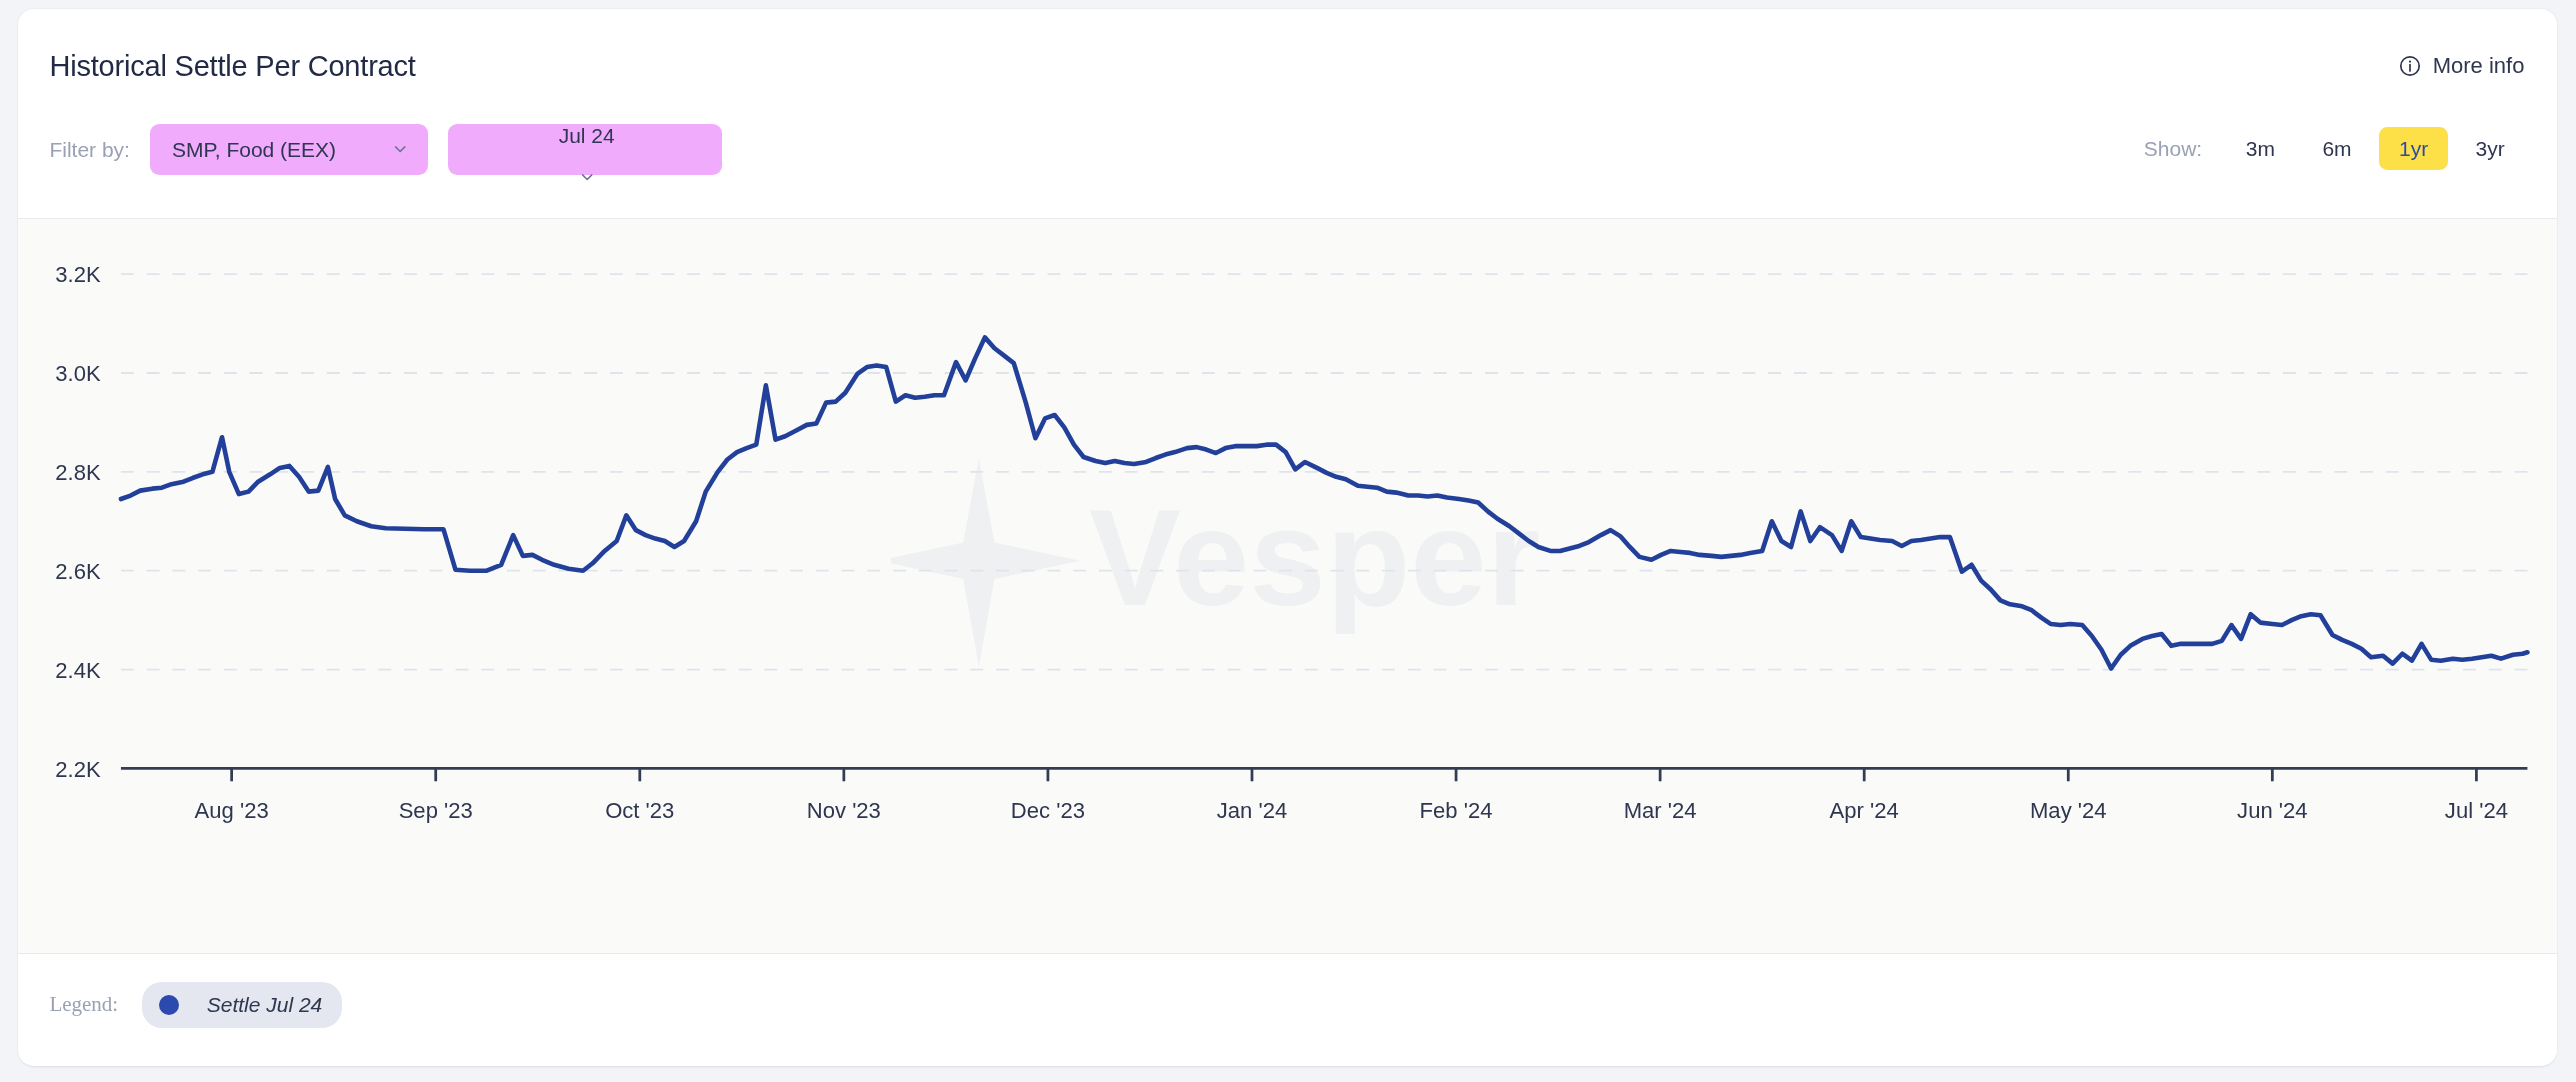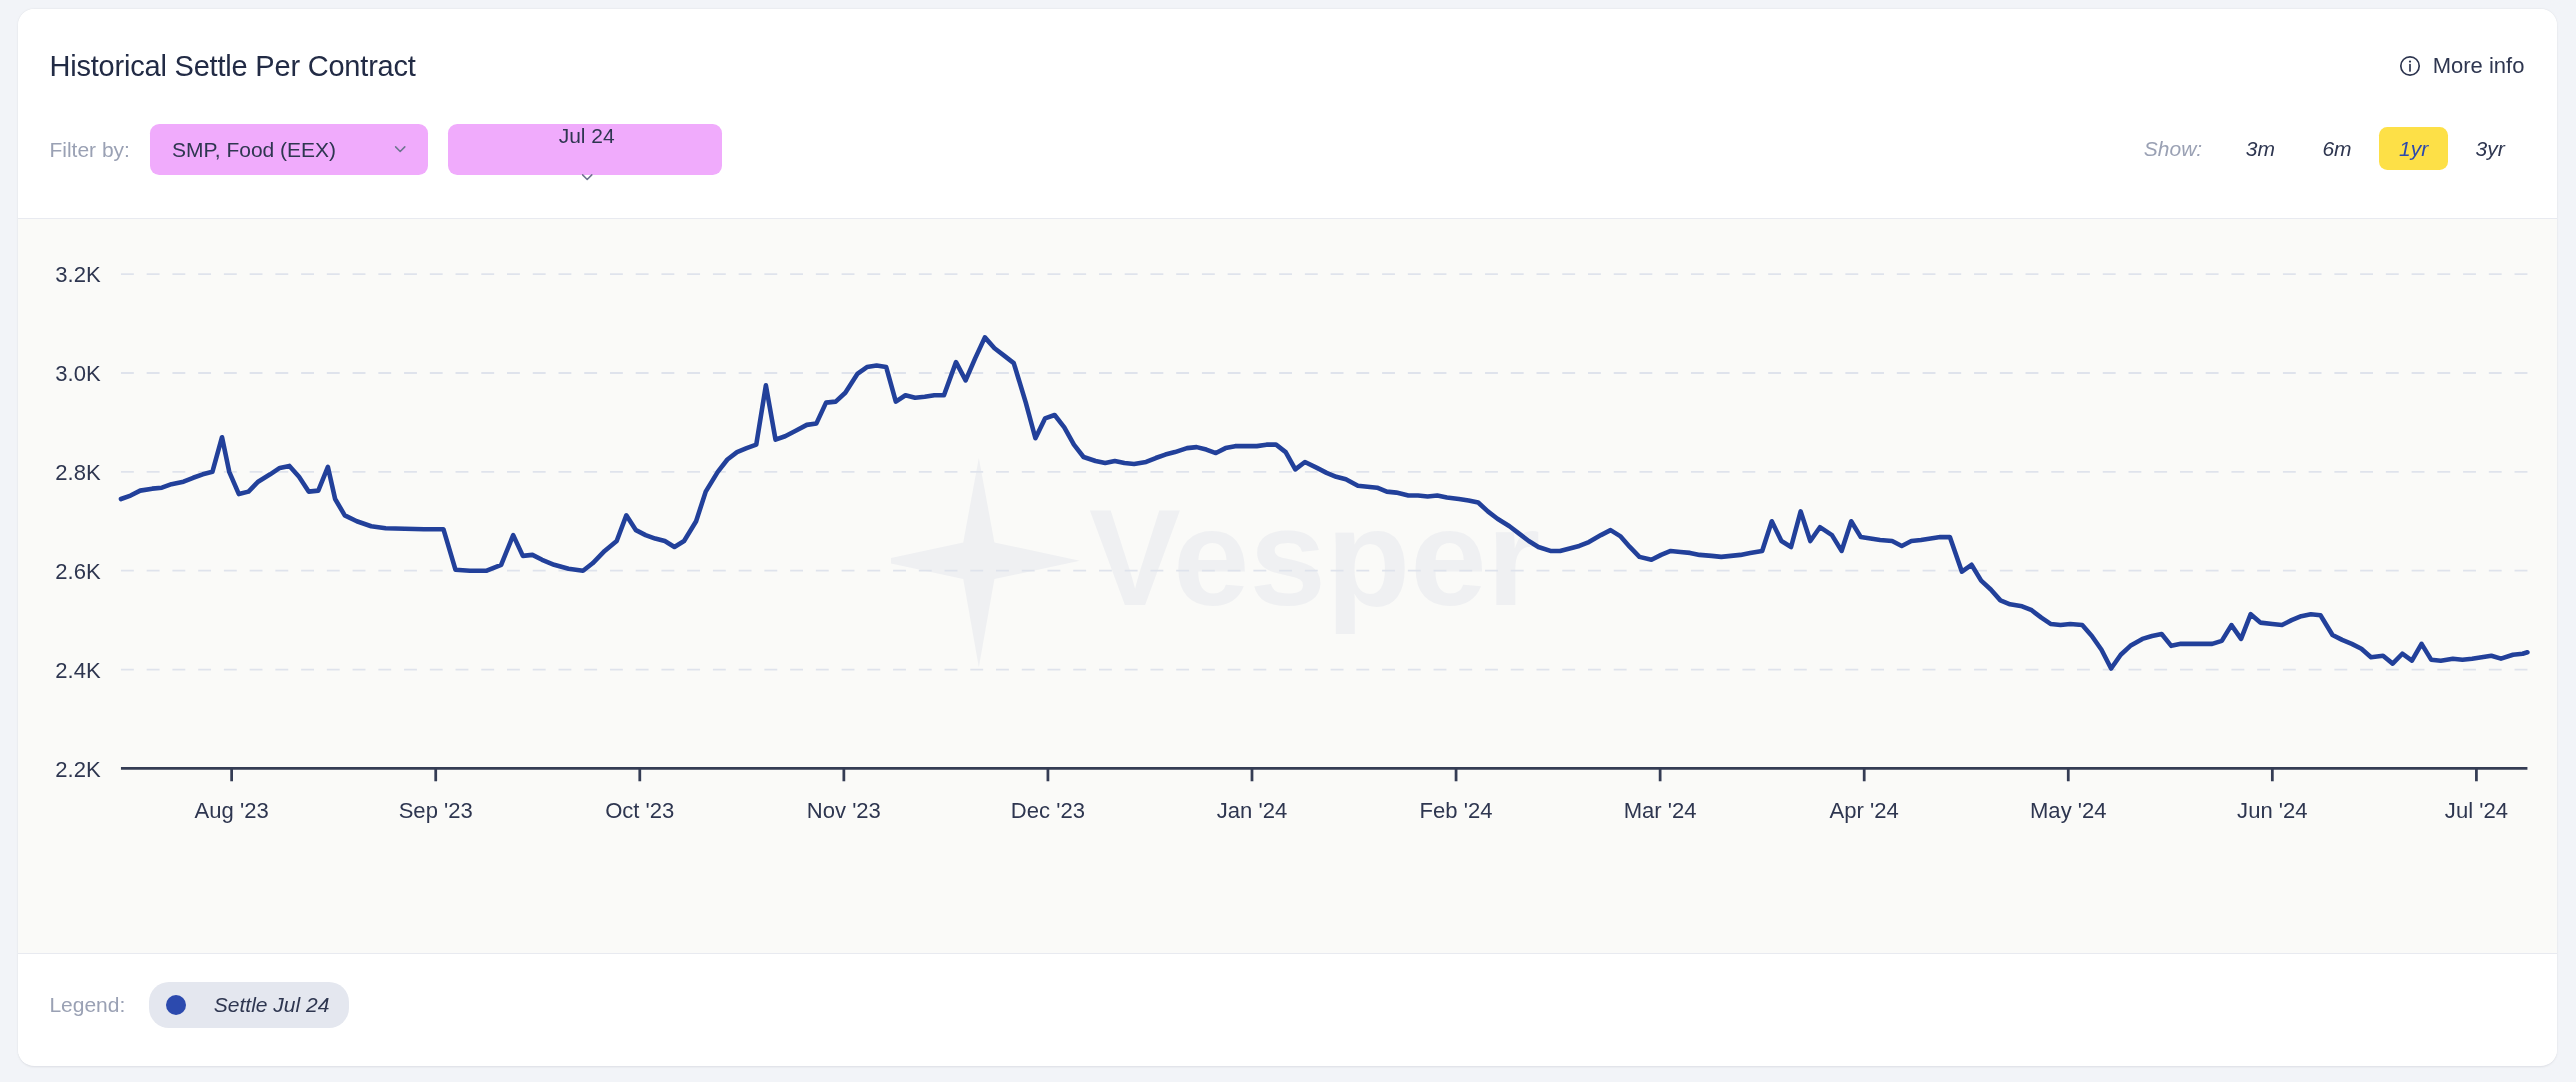--- a/index.html
+++ b/index.html
@@ -104,21 +104,20 @@
     justify-content: center;
   }
 
   .show-row {
     position: absolute;
     right: 29px;
     top: 118px;
     display: flex;
     align-items: center;
     gap: 0px;
-    font-style: italic;
   }
   .show-label {
     font-size: 21px;
     color: #9AA1B4;
     margin-right: 20px;
   }
   .range-btn {
     font-size: 21px;
     color: #2E3650;
     padding: 11px 20px;
@@ -169,20 +168,21 @@
     position: absolute;
     left: 31px;
     top: 27.6px;
     display: flex;
     align-items: center;
     gap: 24px;
   }
   .legend-label {
     font-size: 21px;
     color: #9AA1B4;
+    font-family: Liberation Serif, serif;
   }
   .legend-chip {
     display: flex;
     align-items: center;
     gap: 28px;
     background: #E4E7EF;
     border-radius: 20px;
     padding: 11px 20px 11px 16.5px;
     cursor: pointer;
     font-style: italic;

